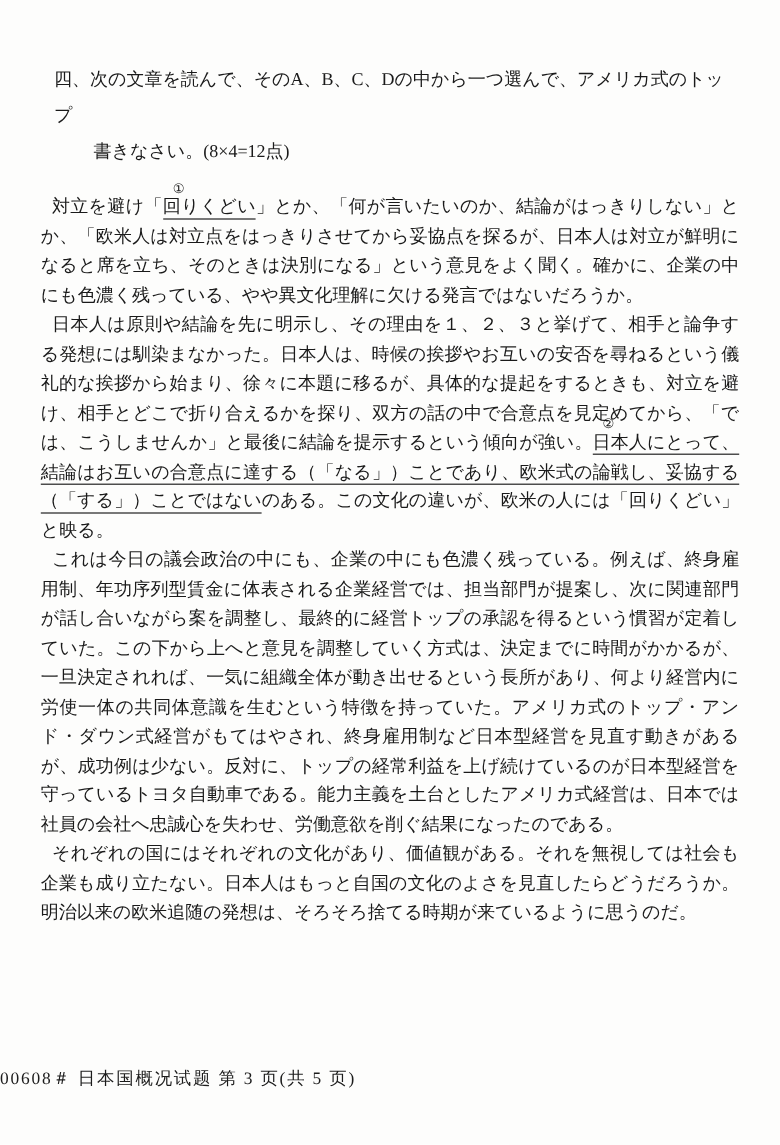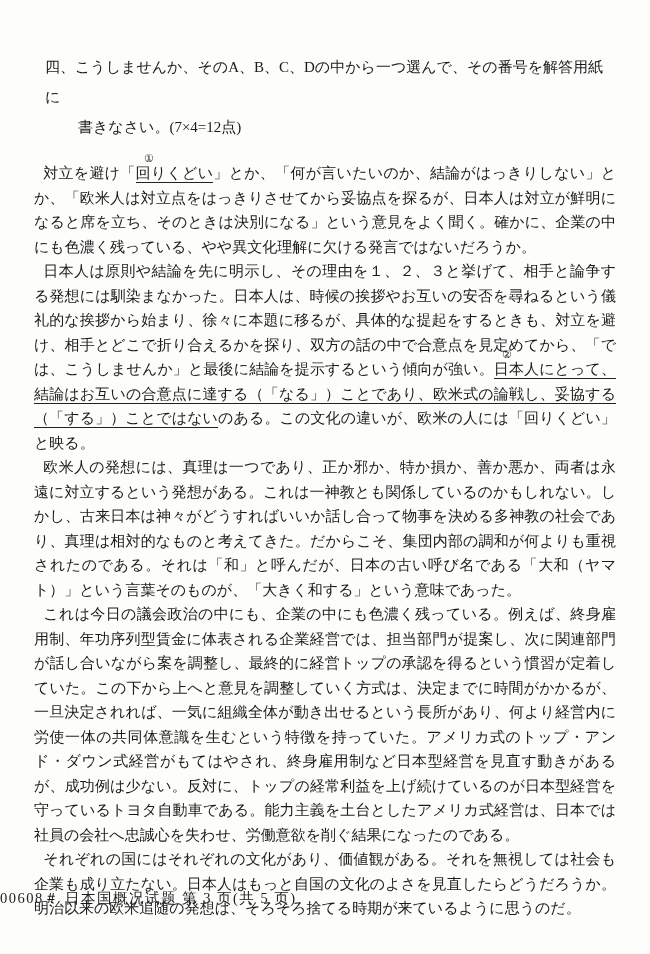--- a/index.html
+++ b/index.html
@@ -60,27 +60,26 @@
     letter-spacing: 1.5px;
     color: #1c1c1c;
   }
 </style>
 </head>
 <body>
 
 <div class="page">
 
   <div class="heading">
-    <div class="h-line1">四、こうしませんか、そのA、B、C、Dの中から一つ選んで、その番号を解答用紙に</div>
-    <div class="h-line2">書きなさい。(7×4=12点)</div>
+    <div class="h-line1">四、次の文章を読んで、そのA、B、C、Dの中から一つ選んで、アメリカ式のトップ</div>
+    <div class="h-line2">書きなさい。(8×4=12点)</div>
   </div>
 
   <div class="article">
       <p class="para"><span class="seg">対立を避け「</span><span class="seg u"><span class="circ-mark">①</span>回りくどい</span><span class="seg">」とか、「何が言いたいのか、結論がはっきりしない」とか、「欧米人は対立点をはっきりさせてから妥協点を探るが、日本人は対立が鮮明になると席を立ち、そのときは決別になる」という意見をよく聞く。確かに、企業の中にも色濃く残っている、やや異文化理解に欠ける発言ではないだろうか。</span></p>
       <p class="para"><span class="seg">日本人は原則や結論を先に明示し、その理由を１、２、３と挙げて、相手と論争する発想には馴染まなかった。日本人は、時候の挨拶やお互いの安否を尋ねるという儀礼的な挨拶から始まり、徐々に本題に移るが、具体的な提起をするときも、対立を避け、相手とどこで折り合えるかを探り、双方の話の中で合意点を見定めてから、「では、こうしませんか」と最後に結論を提示するという傾向が強い。</span><span class="seg u"><span class="circ-mark">②</span>日本人にとって、結論はお互いの合意点に達する（「なる」）ことであり、欧米式の論戦し、妥協する（「する」）ことではない</span><span class="seg">のある。この文化の違いが、欧米の人には「回りくどい」と映る。</span></p>
-      <p class="para"><span class="seg">欧米人の発想には、真理は一つであり、正か邪か、特か損か、善か悪か、両者は永遠に対立するという発想がある。これは一神教とも関係しているのかもしれない。しかし、古来日本は神々がどうすればいいか話し合って物事を決める多神教の社会であり、真理は相対的なものと考えてきた。だからこそ、集団内部の調和が何よりも重視されたのである。それは「和」と呼んだが、日本の古い呼び名である「大和（ヤマト）」という言葉そのものが、「大きく和する」という意味であった。</span></p>
       <p class="para"><span class="seg">これは今日の議会政治の中にも、企業の中にも色濃く残っている。例えば、終身雇用制、年功序列型賃金に体表される企業経営では、担当部門が提案し、次に関連部門が話し合いながら案を調整し、最終的に経営トップの承認を得るという慣習が定着していた。この下から上へと意見を調整していく方式は、決定までに時間がかかるが、一旦決定されれば、一気に組織全体が動き出せるという長所があり、何より経営内に労使一体の共同体意識を生むという特徴を持っていた。アメリカ式のトップ・アンド・ダウン式経営がもてはやされ、終身雇用制など日本型経営を見直す動きがあるが、成功例は少ない。反対に、トップの経常利益を上げ続けているのが日本型経営を守っているトヨタ自動車である。能力主義を土台としたアメリカ式経営は、日本では社員の会社へ忠誠心を失わせ、労働意欲を削ぐ結果になったのである。</span></p>
       <p class="para"><span class="seg">それぞれの国にはそれぞれの文化があり、価値観がある。それを無視しては社会も企業も成り立たない。日本人はもっと自国の文化のよさを見直したらどうだろうか。明治以来の欧米追随の発想は、そろそろ捨てる時期が来ているように思うのだ。</span></p>
     </div>
 
   <div class="footer">00608＃ 日本国概况试题 第 3 页(共 5 页)</div>
 
 </div>
 
 </body></html>

